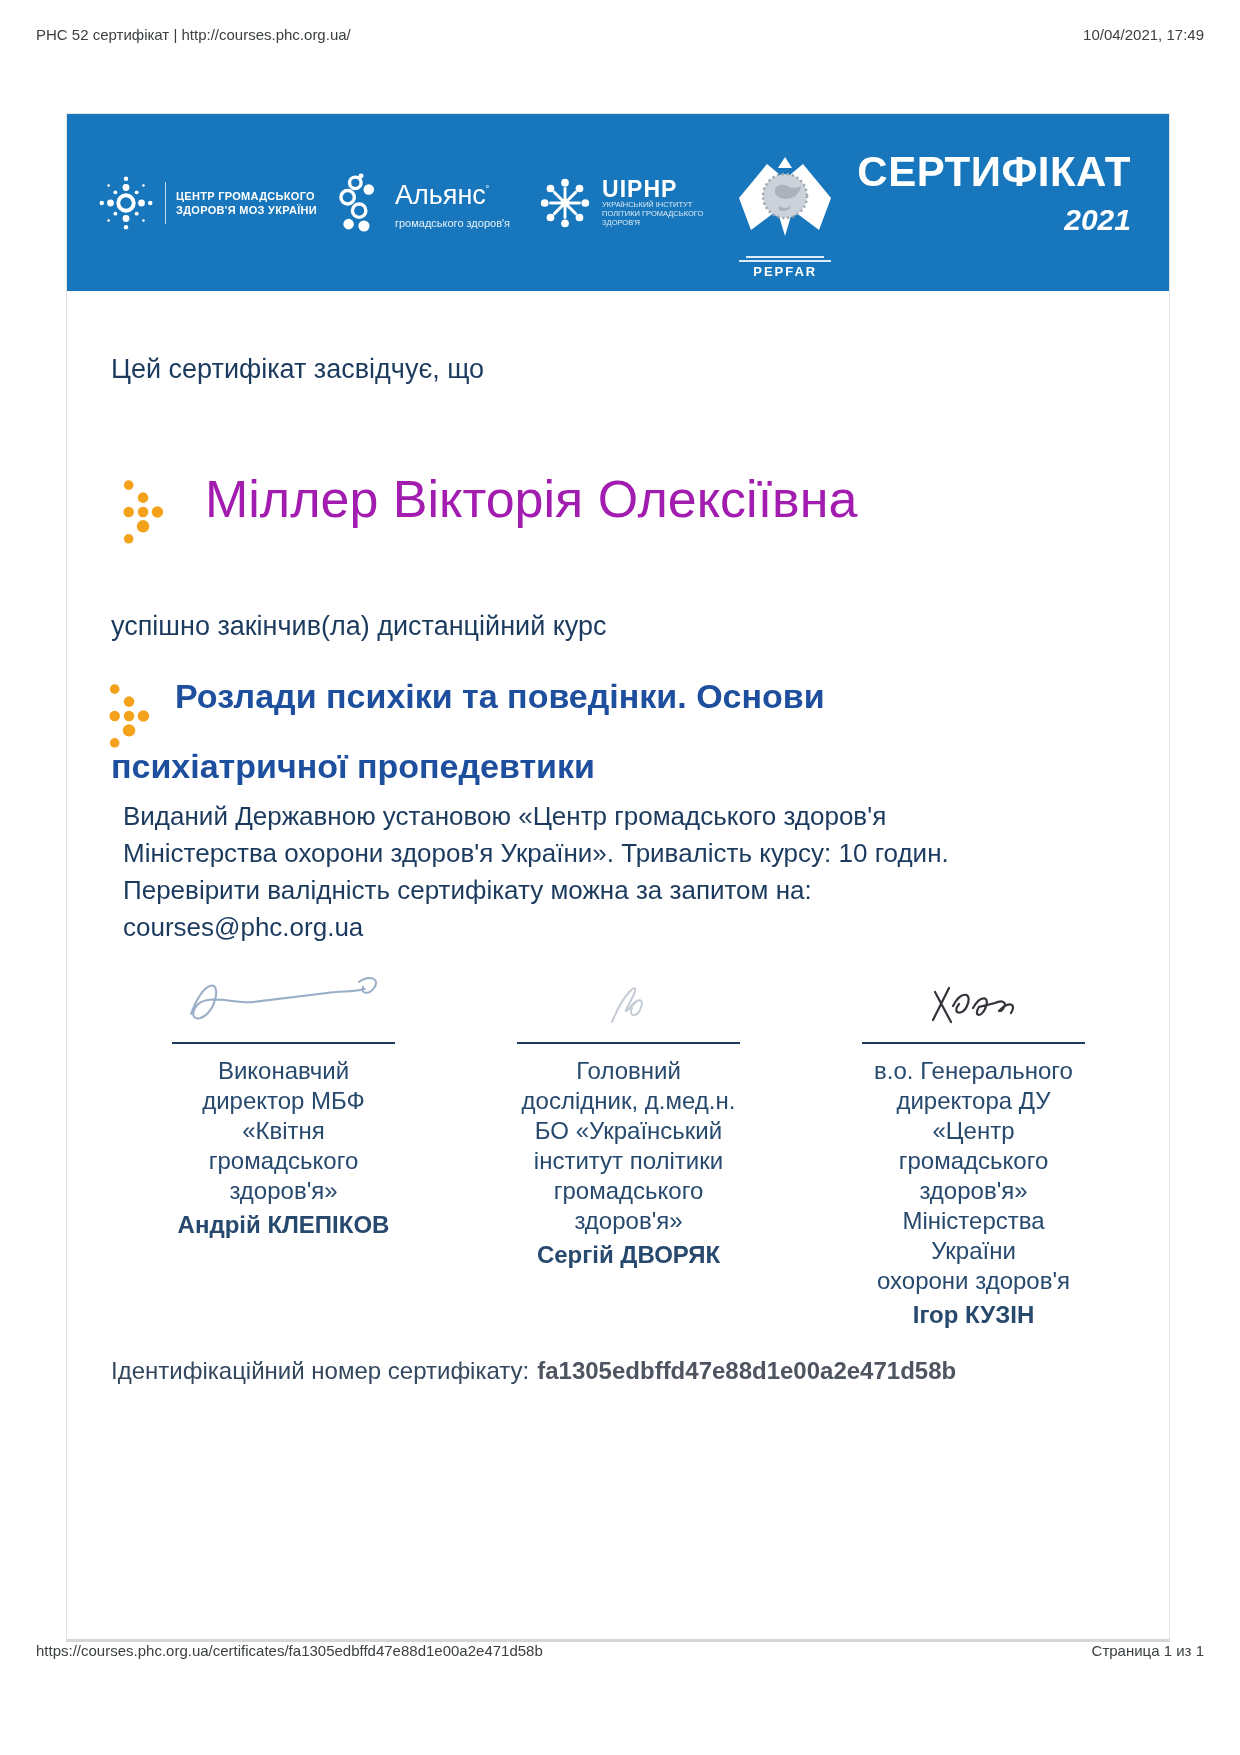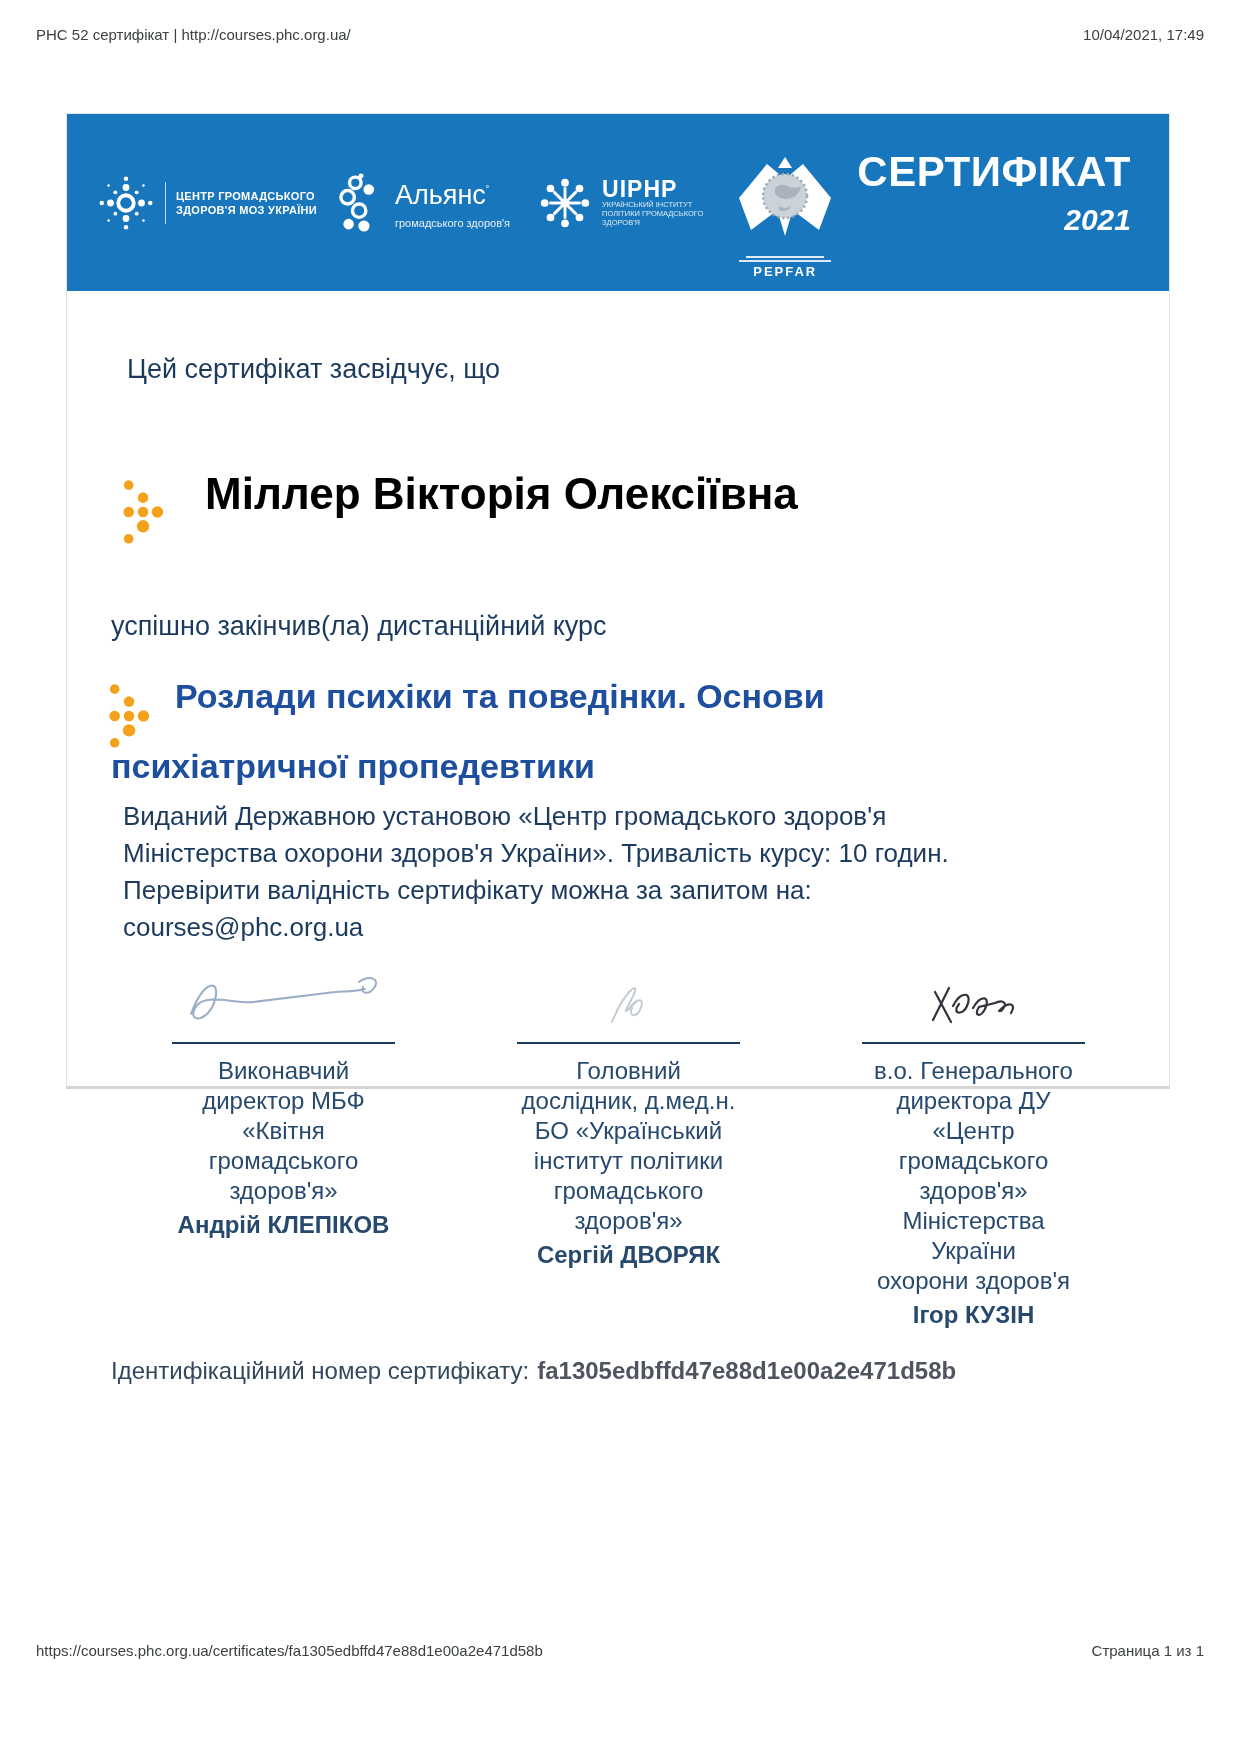--- a/index.html
+++ b/index.html
@@ -8,21 +8,21 @@
     font-family:"Liberation Sans", sans-serif; overflow:hidden;
   }
   .print-header, .print-footer {
     position:absolute; left:36px; right:36px; display:flex;
     justify-content:space-between; font-size:15px; color:#3c4043;
   }
   .print-header { top:26px;text-align:right; }
   .print-footer { top:1642px; }
 
   .card {
-    position:absolute; left:66px; top:113px; width:1104px; height:976px;
+    position:absolute; left:66px; top:113px; width:1104px; height:1529px;
     background:#fff; border:1px solid #e3e3e3; border-bottom:3px solid #d6d6d6;
     box-sizing:border-box;
   }
 
   
   .band { height:177px; background:#1877bc; position:relative; overflow:visible; }
   .logos { position:absolute; left:28px; top:0; height:177px; display:flex; align-items:center; }
   .logo-phc { display:flex; align-items:center; }
   .phc-sep { width:1px; height:42px; background:rgba(255,255,255,.75); margin:0 10px 0 8px; }
   .phc-text { color:#fff; font-size:11px; font-weight:bold; line-height:14px; letter-spacing:.3px; }
@@ -39,24 +39,24 @@
   .pepfar-bars { margin:2px auto 2px; }
   .pepfar-bar { height:2px; background:rgba(255,255,255,.85); margin:2px auto; }
   .pepfar-title { color:#fff; font-size:13px; font-weight:bold; letter-spacing:2px; }
 
   .band-title { position:absolute; right:38px; top:34px; text-align:right; color:#fff; }
   .cert-title { font-size:42px; font-weight:bold; letter-spacing:.5px; }
   .cert-issued { font-size:30px; font-style:italic; font-weight:600; line-height:38px; margin-top:5px; }
 
   
   .abs { position:absolute; }
-  .intro       { top:240px; left:44px; font-size:27px; color:#1b3a5e;margin-left:16px; }
+  .intro       { top:240px; left:44px; font-size:27px; color:#1b3a5e; }
   .dots-icon   { width:46px; height:71px; }
   .icon-name   { top:362px; left:54px; }
-  .recipient   { top:355px; left:138px; font-size:44px; font-weight:bold; color:#000000; }
+  .recipient   { top:355px; left:138px; font-size:52px; font-weight:normal; color:#a21caf; }
   .completion  { top:497px; left:44px; font-size:27px; color:#1b3a5e; }
   .icon-course { top:566px; left:40px; }
   .course1     { top:563px; left:108px; font-size:34px; font-weight:bold; color:#1d4f9e; }
   .course2     { top:633px; left:44px;  font-size:34px; font-weight:bold; color:#1d4f9e; }
   .para        { top:684px; left:56px; font-size:26px; line-height:37px; color:#1b3a5e; }
 
   .sigs { position:absolute; top:838px; left:44px; width:1035px; display:flex; }
   .sig-col { width:345px; text-align:center; }
   .squiggle { height:82px; display:flex; align-items:flex-end; justify-content:center; }
   .sig-line { width:223px; border-top:2px solid #1d3a5e; margin:8px auto 0; }

